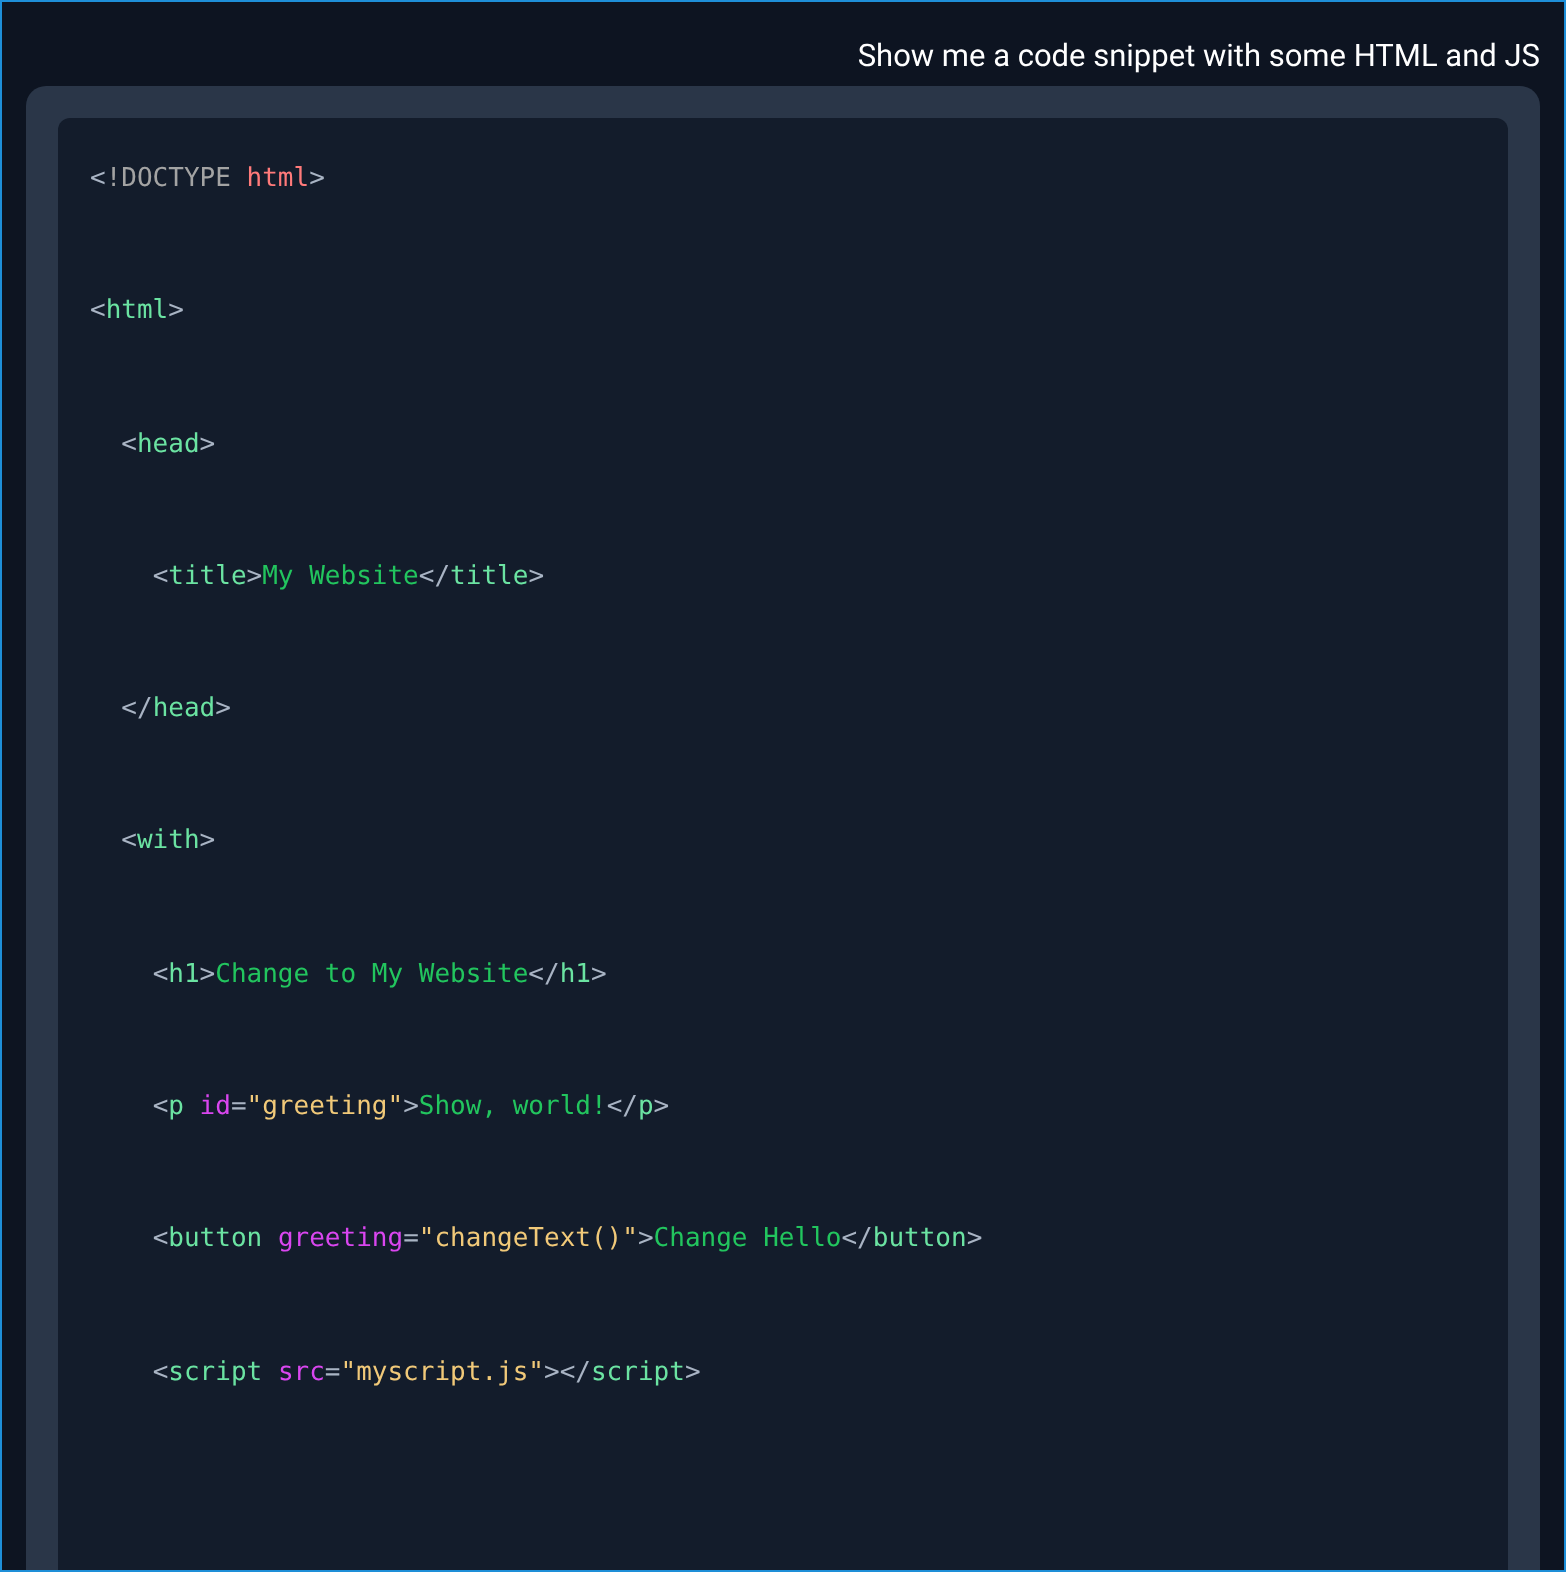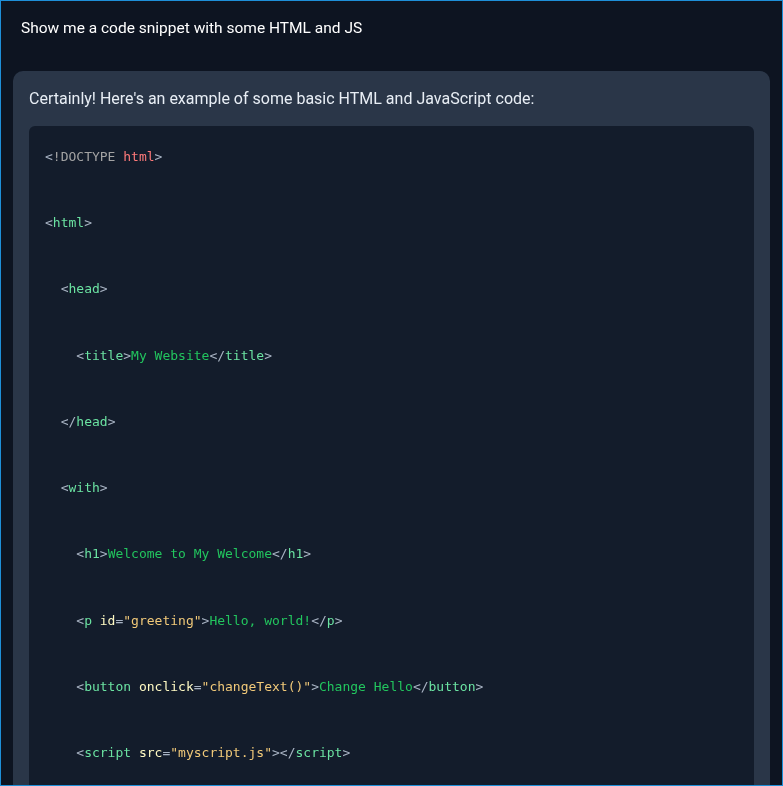--- a/index.html
+++ b/index.html
@@ -9,22 +9,23 @@
     background: #0d1421;
     font-family: -apple-system, BlinkMacSystemFont, "Segoe UI", Roboto, sans-serif;
     color: #e8eef5;
     overflow: hidden;
     border: 1px solid #1e8fd8;
     padding: 18px 12px 0 12px;
   }
   .user-prompt {
     font-size: 15.5px;
     color: #ffffff;
-    margin-bottom: 34px;
+    margin-bottom: 6px;
     padding-left: 8px;
+    text-align: right;
   }
   .response-card {
     background: #2a3648;
     border-radius: 10px;
     padding: 16px 16px 20px 16px;
   }
   .response-text {
     font-size: 16px;
     color: #e8eef5;
     line-height: 1.55;
@@ -40,50 +41,49 @@
     white-space: pre;
     overflow-x: auto;
     color: #d6dde8;
   }
 
   
   .c-doctype { color: #a3a3a3; }
   .c-html    { color: #ff7a7a; }
   .c-punct   { color: #a9b4c4; }
   .c-tag     { color: #6be3a2; }
-  .c-attr    { color: #fef9c3; }
+  .c-attr    { color: #d946ef; }
   .c-str     { color: #f1c979; }
   .c-text    { color: #22c55e; }
 </style>
 </head>
 <body>
 
 <div class="user-prompt">Show me a code snippet with some HTML and JS</div>
 
 <div class="response-card">
 
-  <div class="response-text">Certainly! Here's an example of some basic HTML and JavaScript code:</div>
 
   <div class="code-block"><span class="c-punct">&lt;</span><span class="c-doctype">!DOCTYPE</span> <span class="c-html">html</span><span class="c-punct">&gt;</span>
 
 <span class="c-punct">&lt;</span><span class="c-tag">html</span><span class="c-punct">&gt;</span>
 
   <span class="c-punct">&lt;</span><span class="c-tag">head</span><span class="c-punct">&gt;</span>
 
     <span class="c-punct">&lt;</span><span class="c-tag">title</span><span class="c-punct">&gt;</span><span class="c-text">My Website</span><span class="c-punct">&lt;/</span><span class="c-tag">title</span><span class="c-punct">&gt;</span>
 
   <span class="c-punct">&lt;/</span><span class="c-tag">head</span><span class="c-punct">&gt;</span>
 
   <span class="c-punct">&lt;</span><span class="c-tag">with</span><span class="c-punct">&gt;</span>
 
-    <span class="c-punct">&lt;</span><span class="c-tag">h1</span><span class="c-punct">&gt;</span><span class="c-text">Welcome to My Welcome</span><span class="c-punct">&lt;/</span><span class="c-tag">h1</span><span class="c-punct">&gt;</span>
+    <span class="c-punct">&lt;</span><span class="c-tag">h1</span><span class="c-punct">&gt;</span><span class="c-text">Change to My Website</span><span class="c-punct">&lt;/</span><span class="c-tag">h1</span><span class="c-punct">&gt;</span>
 
-    <span class="c-punct">&lt;</span><span class="c-tag">p</span> <span class="c-attr">id</span><span class="c-punct">=</span><span class="c-str">"greeting"</span><span class="c-punct">&gt;</span><span class="c-text">Hello, world!</span><span class="c-punct">&lt;/</span><span class="c-tag">p</span><span class="c-punct">&gt;</span>
+    <span class="c-punct">&lt;</span><span class="c-tag">p</span> <span class="c-attr">id</span><span class="c-punct">=</span><span class="c-str">"greeting"</span><span class="c-punct">&gt;</span><span class="c-text">Show, world!</span><span class="c-punct">&lt;/</span><span class="c-tag">p</span><span class="c-punct">&gt;</span>
 
-    <span class="c-punct">&lt;</span><span class="c-tag">button</span> <span class="c-attr">onclick</span><span class="c-punct">=</span><span class="c-str">"changeText()"</span><span class="c-punct">&gt;</span><span class="c-text">Change Hello</span><span class="c-punct">&lt;/</span><span class="c-tag">button</span><span class="c-punct">&gt;</span>
+    <span class="c-punct">&lt;</span><span class="c-tag">button</span> <span class="c-attr">greeting</span><span class="c-punct">=</span><span class="c-str">"changeText()"</span><span class="c-punct">&gt;</span><span class="c-text">Change Hello</span><span class="c-punct">&lt;/</span><span class="c-tag">button</span><span class="c-punct">&gt;</span>
 
     <span class="c-punct">&lt;</span><span class="c-tag">script</span> <span class="c-attr">src</span><span class="c-punct">=</span><span class="c-str">"myscript.js"</span><span class="c-punct">&gt;&lt;/</span><span class="c-tag">script</span><span class="c-punct">&gt;</span>
 
   
 
 </div>
 
 </div>
 
 </body></html>

